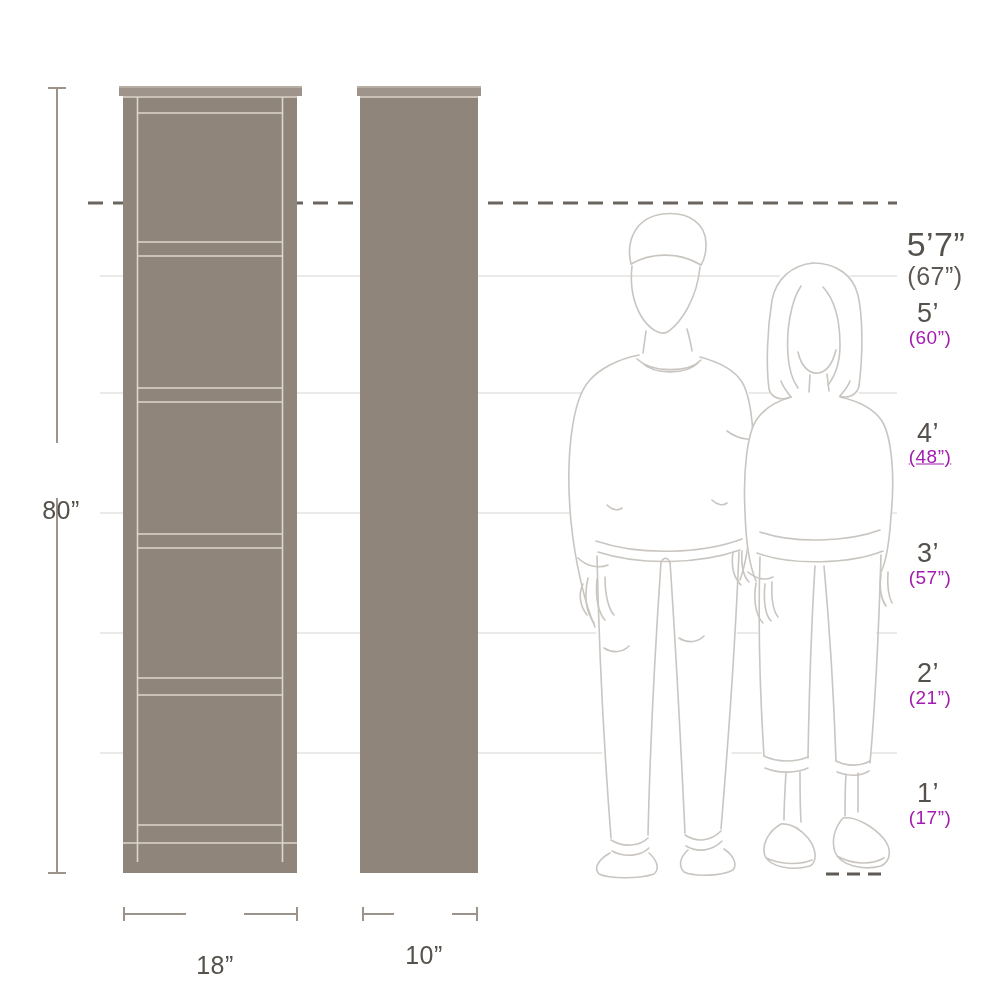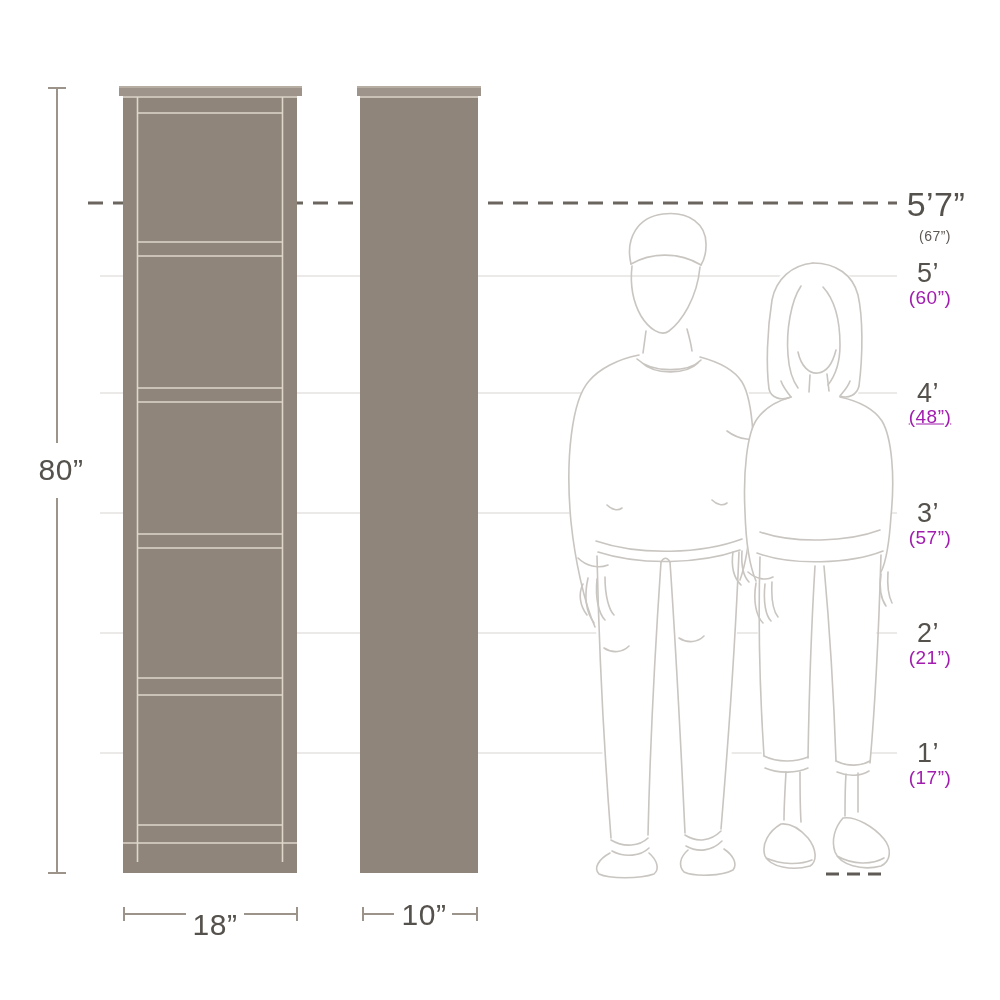--- a/index.html
+++ b/index.html
@@ -2,24 +2,24 @@
 <html><head>
 <meta charset="utf-8">
 <style>
   html,body{margin:0;padding:0;background:#ffffff;}
   #stage{
     position:relative;width:1000px;height:1000px;background:#ffffff;overflow:hidden;
     font-family:"Liberation Sans", sans-serif;color:#55514c;
   }
   #art{position:absolute;left:0;top:0;}
   .lbl{position:absolute;transform:translate(-50%,-50%);white-space:nowrap;
-       color:#55514c;letter-spacing:0.5px;line-height:1;}
-  .dim-big{font-size:30px;}
+       color:#55514c;letter-spacing:0.5px;line-height:1;margin-top:40px;}
+  .dim-big{font-size:25px;}
   .ref-feet{font-size:34px;}
-  .ref-in{font-size:14px;color:#5d5853;}
+  .ref-in{font-size:25px;color:#5d5853;}
   .mk-feet{font-size:27px;}
   .mk-in{font-size:19px;color:#a21caf;}
 </style>
 </head>
 <body>
 
 <div id="stage">
 
   <svg id="art" width="1000" height="1000" viewBox="0 0 1000 1000">
 

